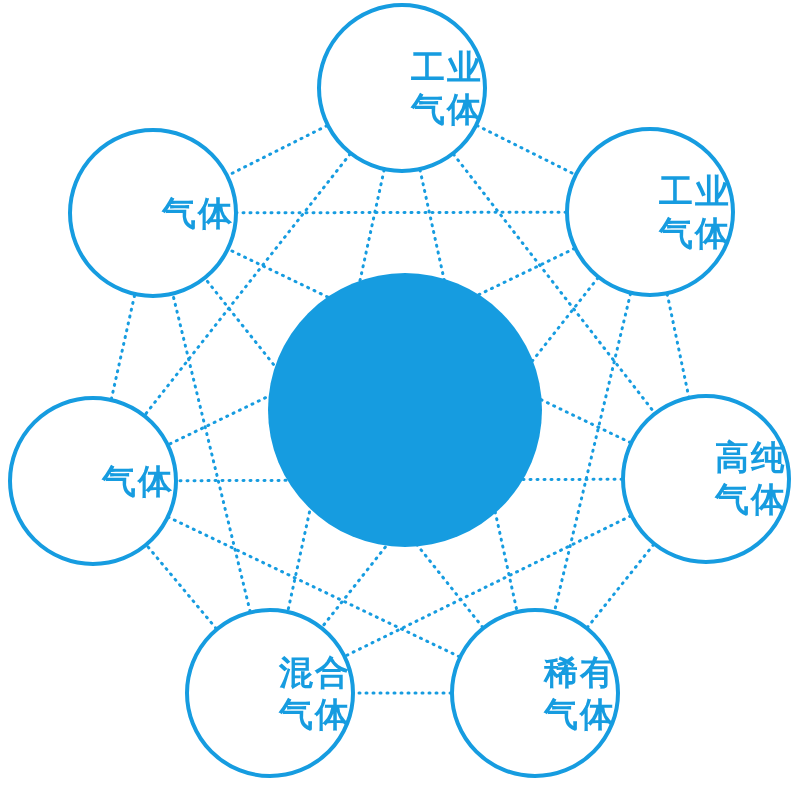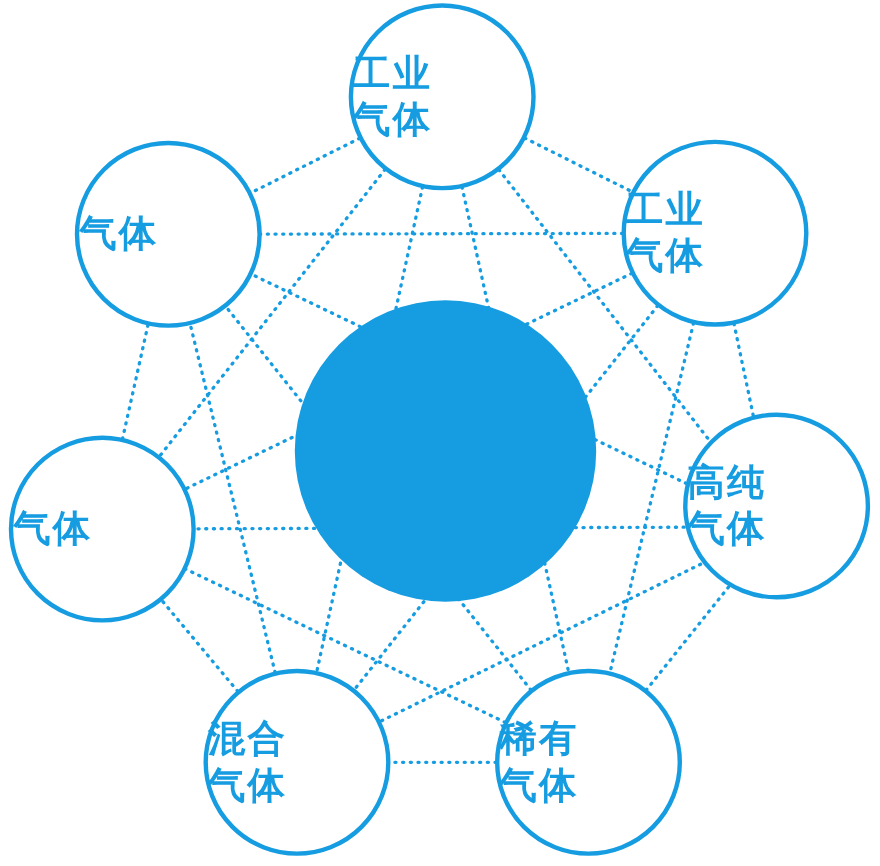--- a/index.html
+++ b/index.html
@@ -41,33 +41,33 @@
     position: absolute;
     box-sizing: border-box;
     width: 170px;
     height: 170px;
     border: 4px solid #169CE0;
     border-radius: 50%;
     background: #ffffff;
     z-index: 2;
     display: flex;
     flex-direction: column;
-    align-items: flex-start;
+    align-items: flex-end;
     justify-content: center;
     color: #169CE0;
     font-size: 34px;
     font-weight: 700;
     line-height: 1.25;
     letter-spacing: 2px;
     text-align: center;
   }
   .node span { display: block; }
   .node-top          { left: 317px; top: 3px;   }
   .node-top-right    { left: 565px; top: 127px; }
-  .node-right        { left: 621px; top: 375px; }
+  .node-right        { left: 621px; top: 394px; font-family: Liberation Serif, serif; }
   .node-bottom-right { left: 450px; top: 608px; }
   .node-bottom-left  { left: 185px; top: 608px; }
   .node-left         { left: 8px;   top: 396px; }
   .node-top-left     { left: 68px;  top: 128px; }
 </style>
 </head>
 <body>
 
 <div class="diagram">
 

